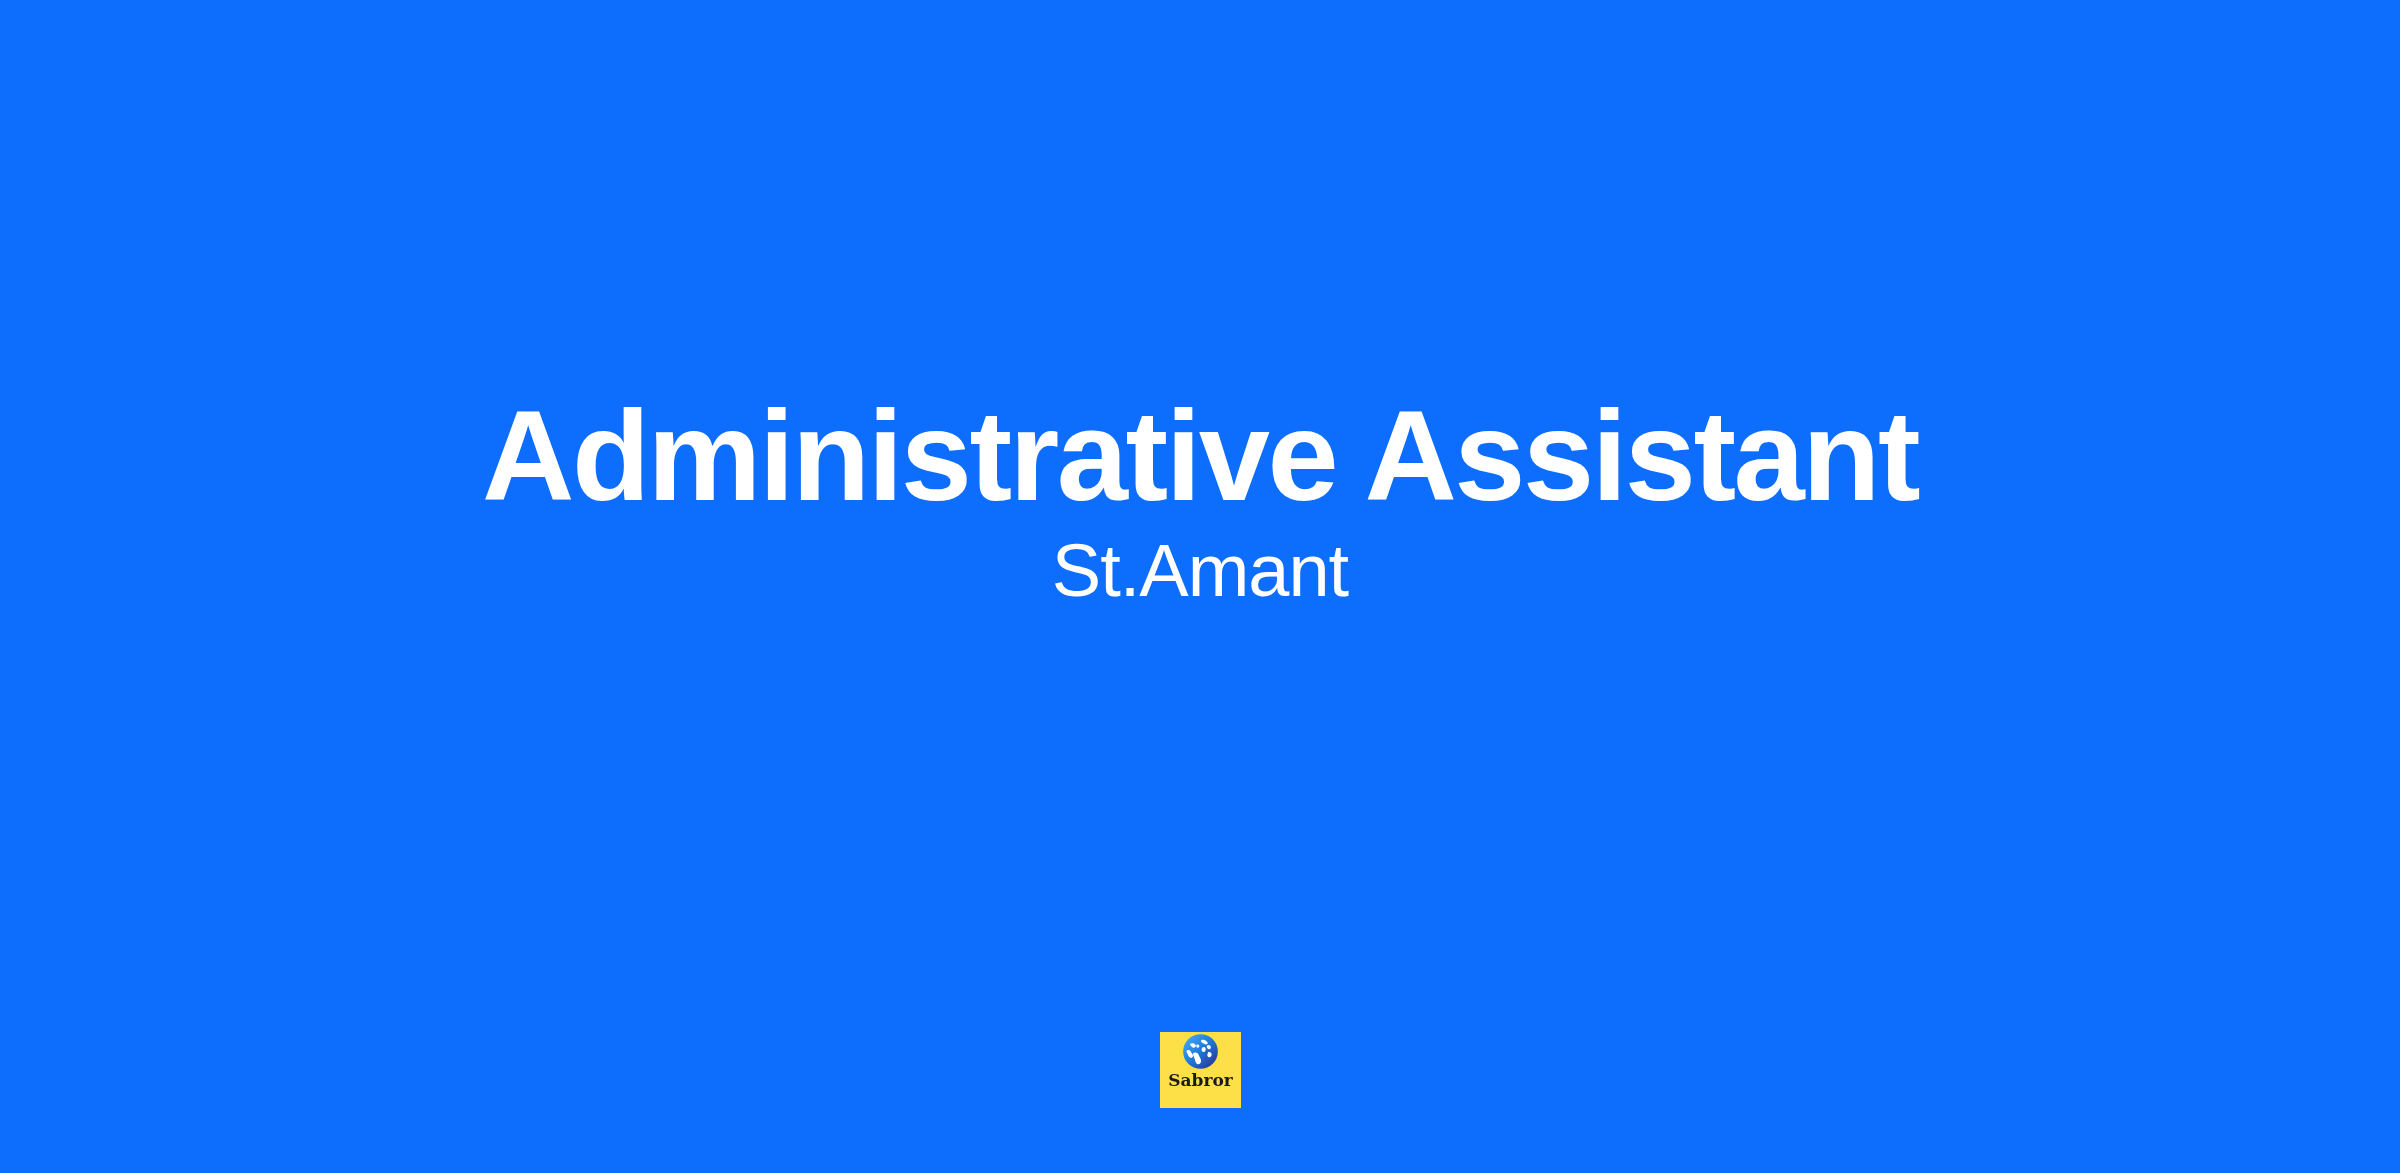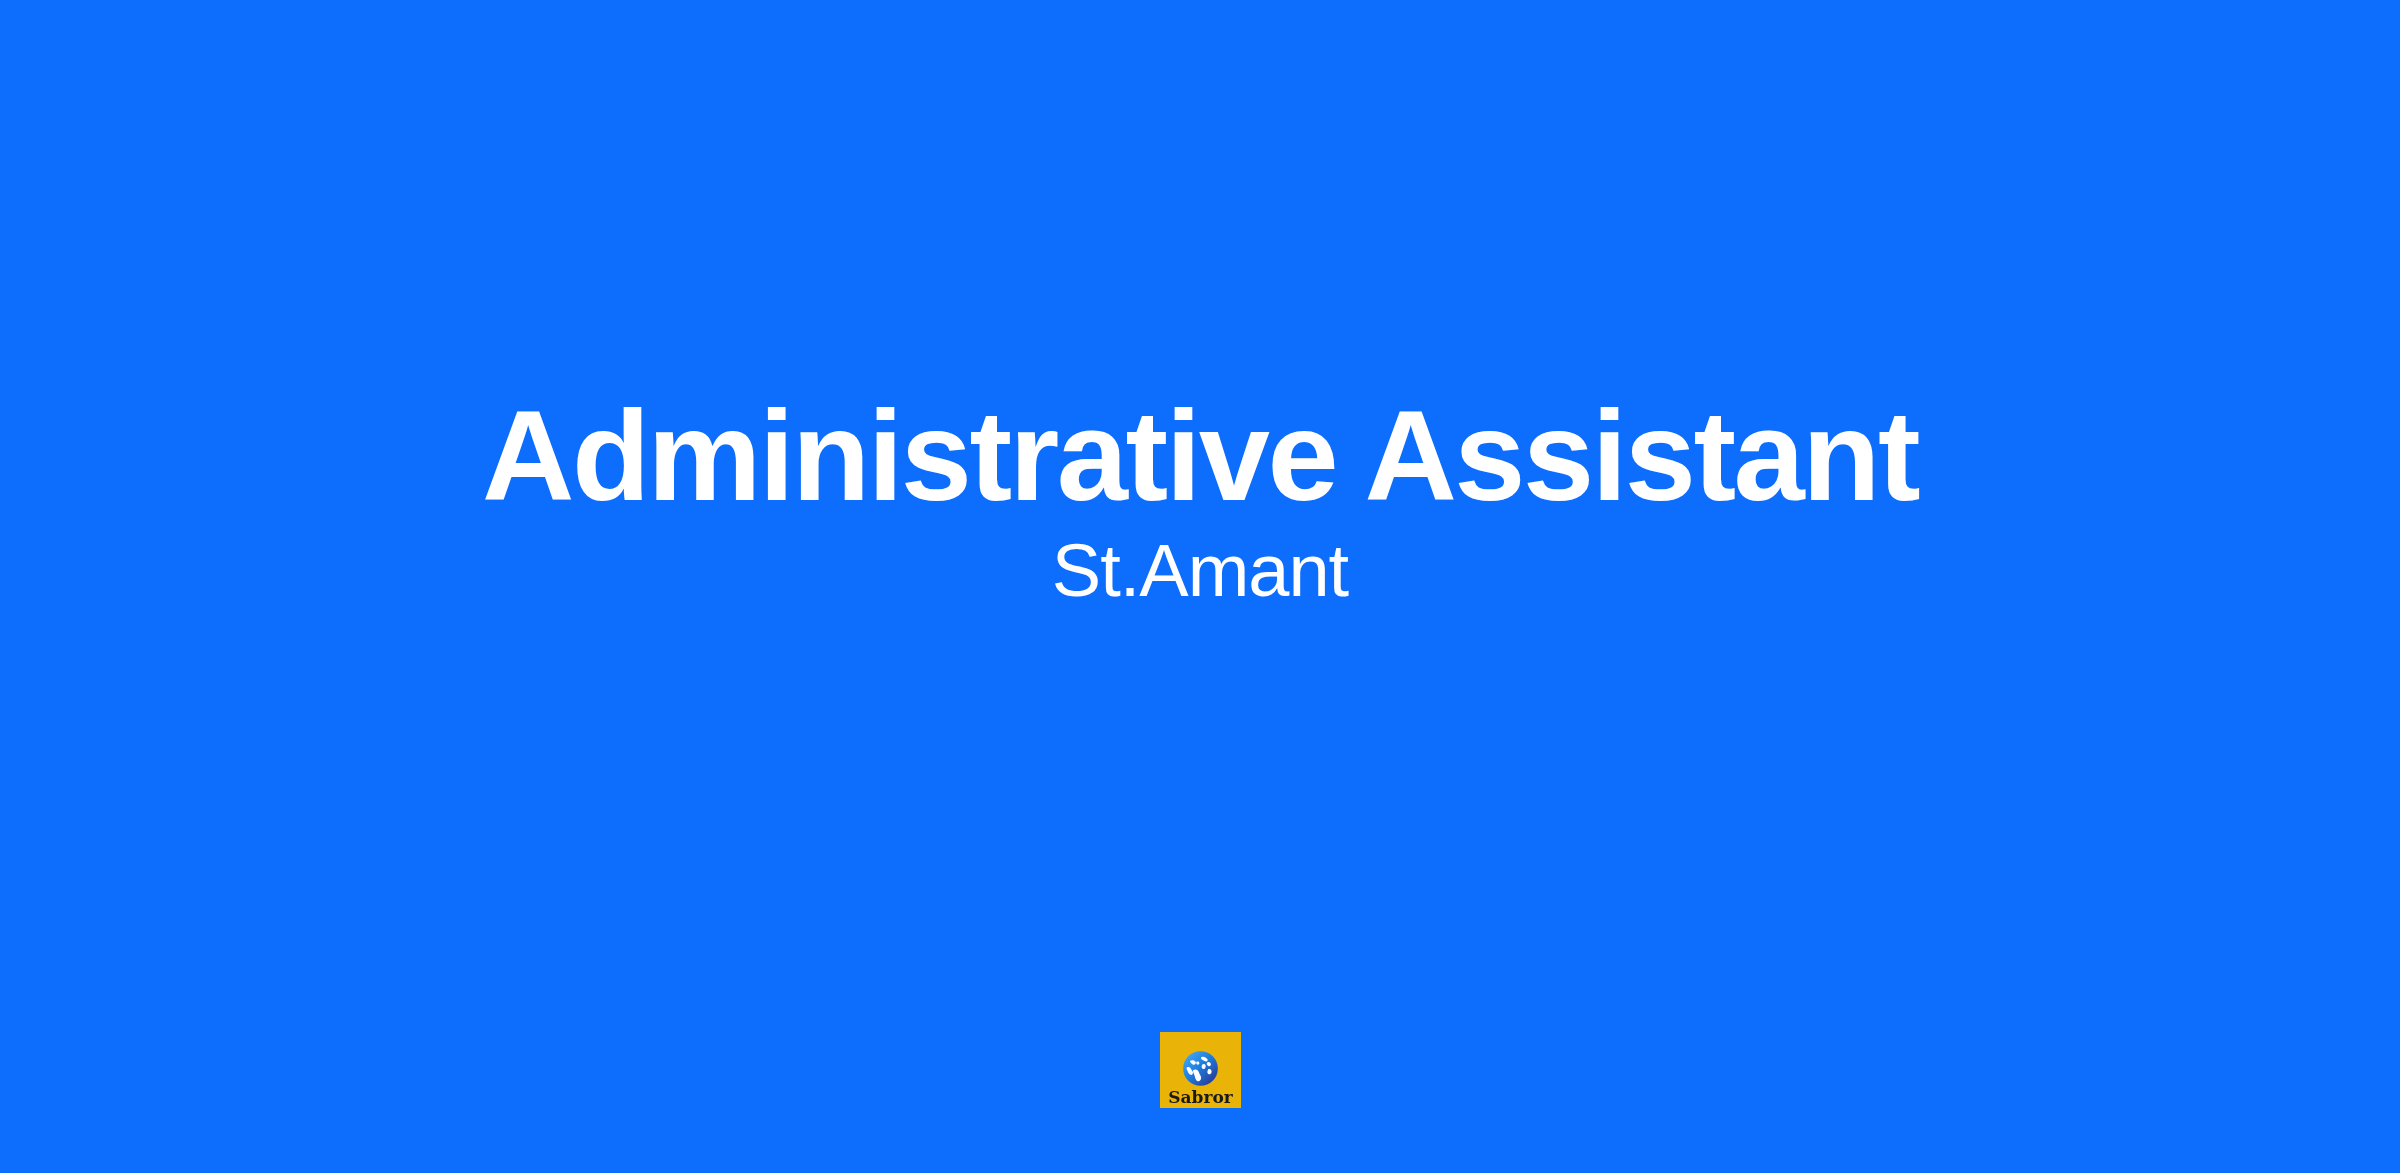--- a/index.html
+++ b/index.html
@@ -61,26 +61,26 @@
     margin-top: 14px;
   }
 
   
   .brand-badge {
     position: absolute;
     left: 1160px;
     top: 1032px;
     width: 81px;
     height: 76px;
-    background: #eab308;
+    background: #fde047;
     display: flex;
     flex-direction: column;
     align-items: center;
     justify-content: flex-start;
-    padding-top: 18px;
+    padding-top: 1px;
     overflow: hidden;
   }
 
   .brand-globe {
     width: 37px;
     height: 37px;
     display: block;
     flex: 0 0 auto;
   }
 

